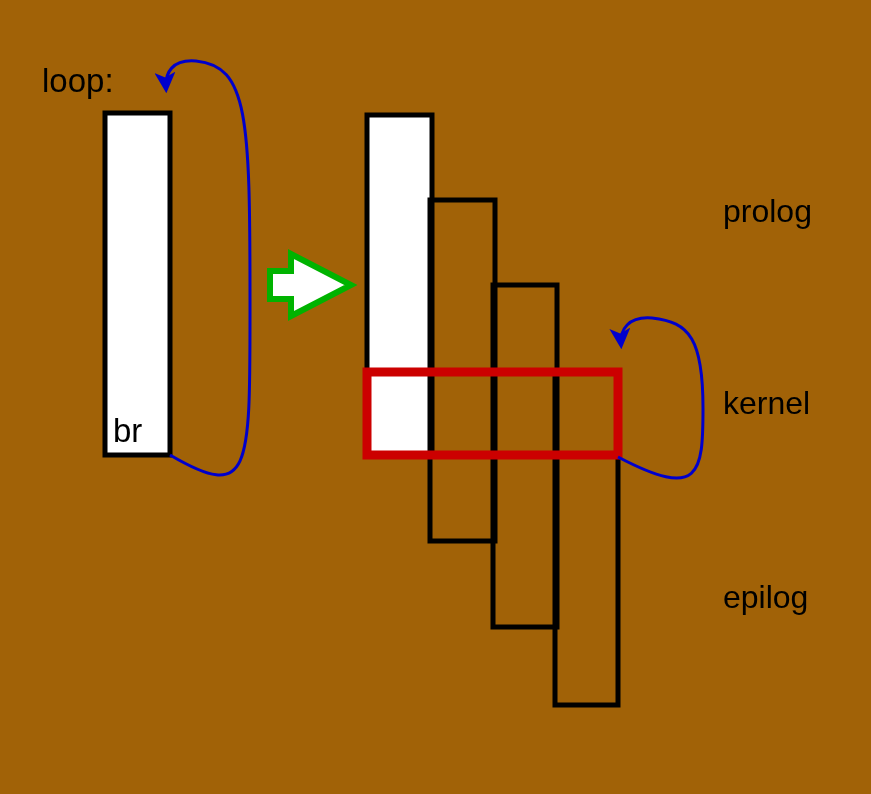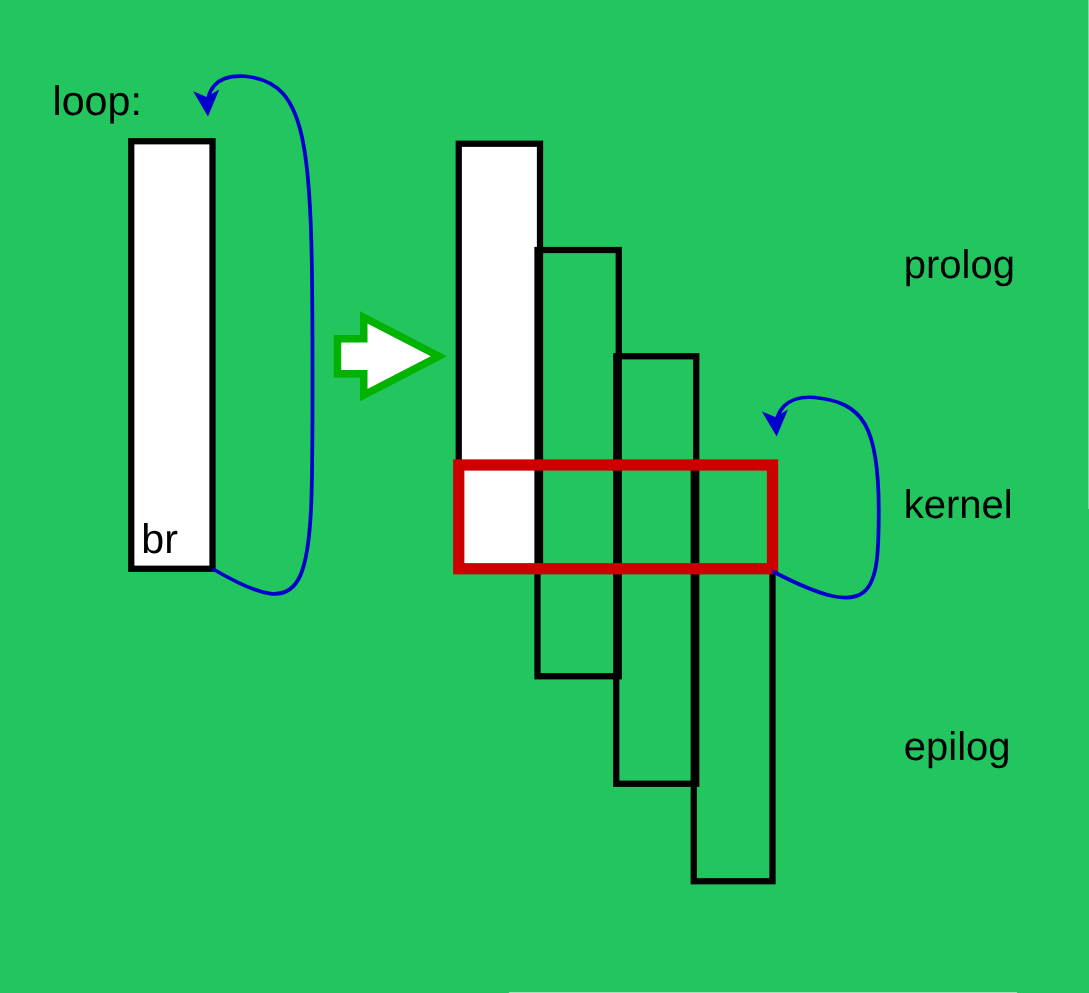--- a/index.html
+++ b/index.html
@@ -29,21 +29,21 @@
     fill: #000000;
     font-size: 33px;
   }
   .label-small {
     font-size: 32px;
   }
 </style>
 </head>
 <body>
 
-<div id="canvas" style="background: #22c55e;">
+<div id="canvas" style="background: #a16207;">
   <svg id="diagram-svg" viewBox="0 0 871 794" xmlns="http://www.w3.org/2000/svg">
 
     <defs>
       <marker id="blue-arrow" viewBox="0 0 12 12" refX="9" refY="6" markerWidth="7" markerHeight="7" orient="auto-start-reverse">
         <path d="M 0 0 L 12 6 L 0 12 L 3 6 z" fill="#0000cc"></path>
       </marker>
     </defs>
 
     <g>
 

